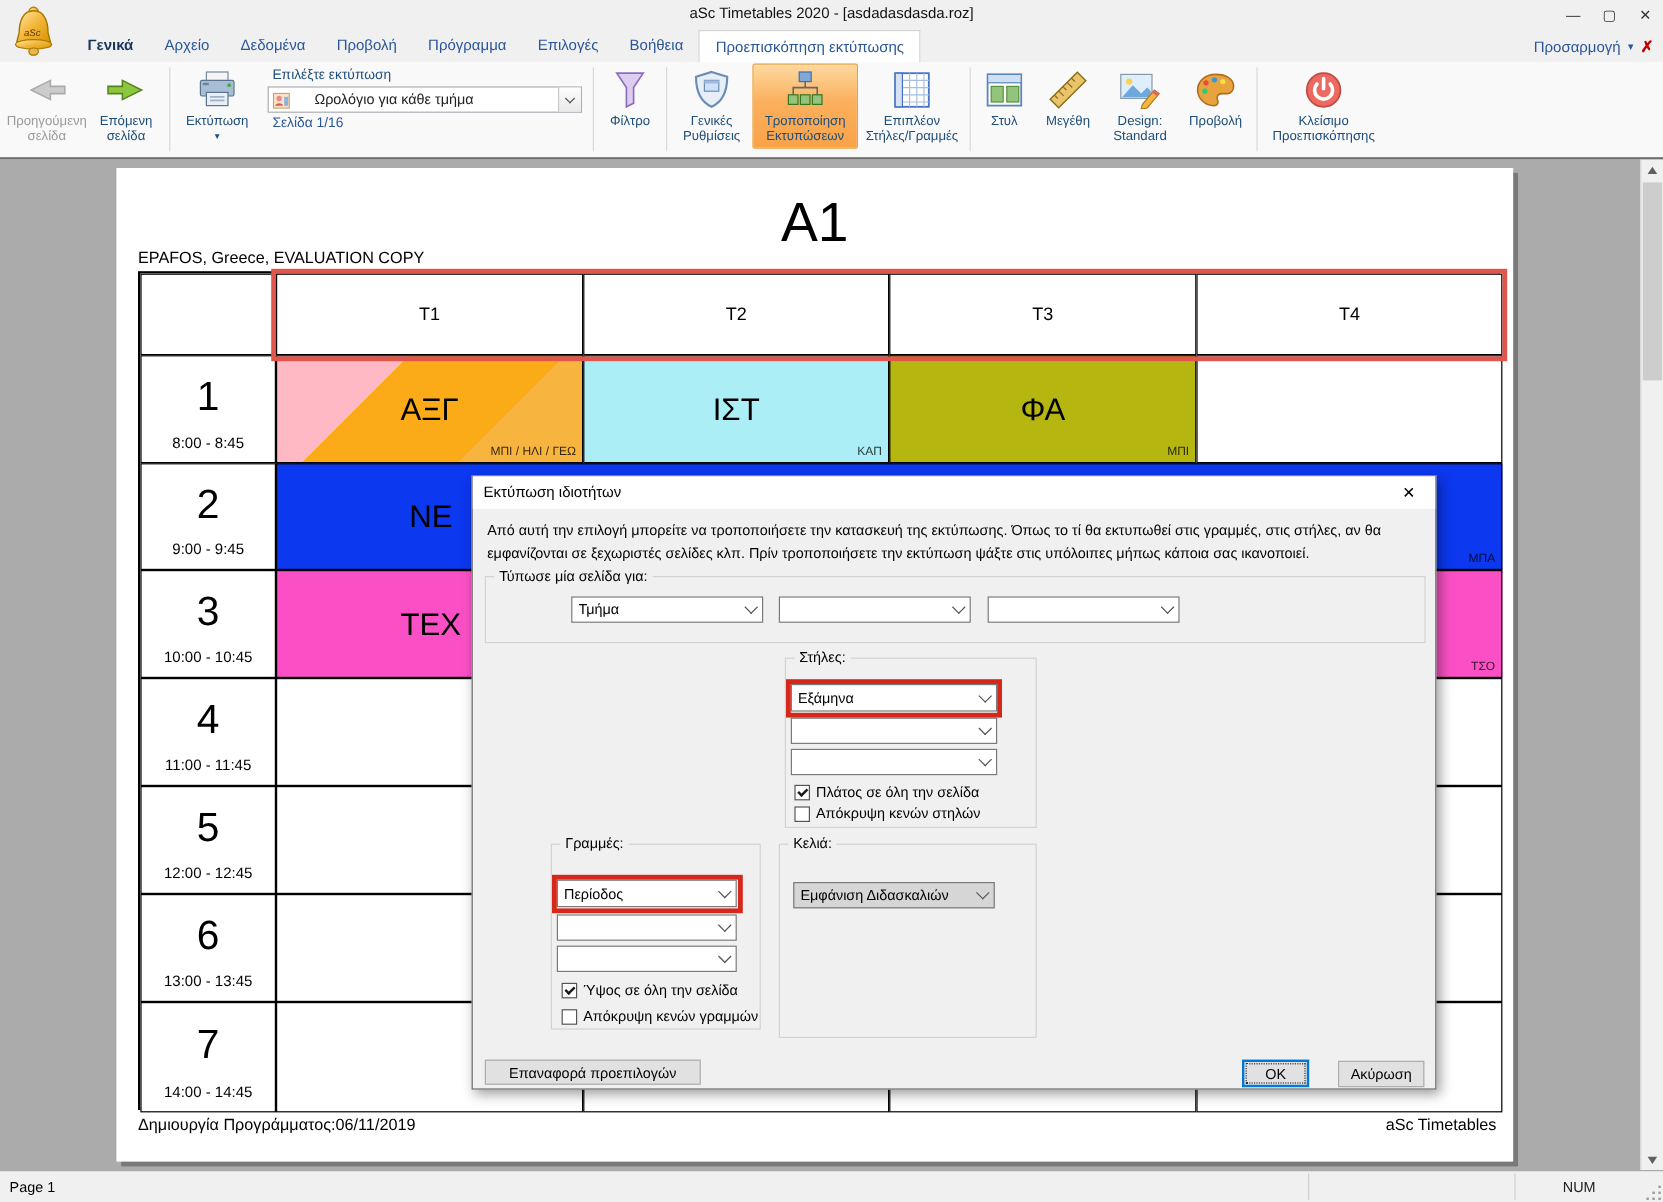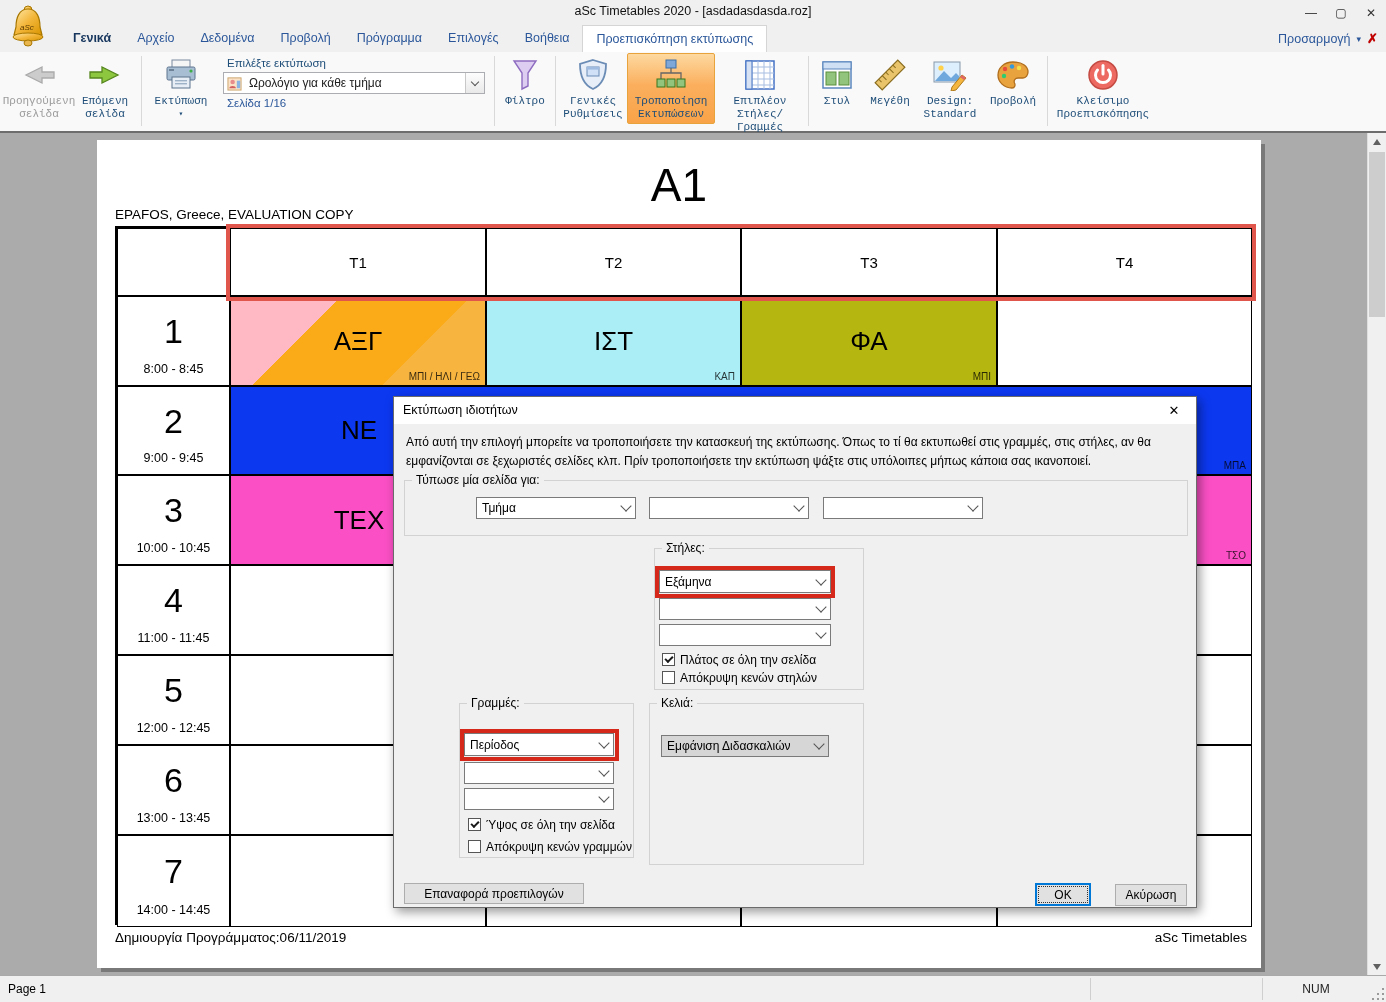--- a/index.html
+++ b/index.html
@@ -24,30 +24,30 @@
   .customize{font-size:12.5px;color:#2b579a;}
   .customize-arrow{font-size:9px;color:#2b579a;}
   .menu-close-x{font-size:13px;font-weight:bold;color:#c00000;}
 
   
   .ribbon{position:absolute;left:0;top:52px;width:1386px;height:81px;background:#f9f9f9;
           border-bottom:2px solid #6d6d6d;box-sizing:border-box;display:flex;align-items:flex-start;}
   .rsep{width:1px;background:#d9d9d9;height:70px;margin:4px 3px 0 3px;flex:0 0 1px;}
   .rbtn{display:flex;flex-direction:column;align-items:center;justify-content:flex-start;
         font-size:11px;color:#1f4e79;text-align:center;line-height:1.18;padding:3px 3px 2px 3px;
-        border:1px solid transparent;border-radius:2px;margin-top:1px;font-family:Liberation Mono, monospace;}
+        border:1px solid transparent;border-radius:2px;margin-top:1px;}
   .rbtn .ricon{height:36px;display:flex;align-items:center;justify-content:center;margin-bottom:2px;}
   .rbtn.disabled{color:#9b9b9b;}
   .rbtn.active-tool{background:linear-gradient(#fdd9a0,#fbaf5d 45%,#f9a348);border:1px solid #e8a33d;}
   .rbtn .drop-arrow{font-size:8px;color:#1f4e79;margin-top:1px;}
   .print-col{display:flex;flex-direction:column;padding:4px 6px 0 6px;}
   .print-col .plabel{font-size:11.5px;color:#1f4e79;margin:1px 0 3px 4px;}
   .ribbon-combo{width:262px;height:22px;background:#fff;border:1px solid #abadb3;display:flex;
                 align-items:center;box-sizing:border-box;}
-  .ribbon-combo .ctext{flex:1;font-size:12px;color:#222;padding-left:7px;white-space:nowrap;overflow:hidden;}
+  .ribbon-combo .ctext{flex:1;font-size:12px;color:#222;padding-left:20px;white-space:nowrap;overflow:hidden;}
   .ribbon-combo .cbtn{width:18px;height:100%;border-left:1px solid #c8c8c8;
                       background:linear-gradient(#fdfdfd,#e9e9e9);display:flex;align-items:center;justify-content:center;}
   .page-ind{font-size:11.5px;color:#2b579a;margin:3px 0 0 4px;}
   .chev{width:7px;height:7px;border-right:1.6px solid #555;border-bottom:1.6px solid #555;
         transform:rotate(45deg);margin-top:-4px;display:inline-block;}
 
   
   .main{position:absolute;left:0;top:133px;width:1386px;height:842px;background:#ababab;}
   .page{position:absolute;left:97px;top:7px;width:1164px;height:828px;background:#fff;
         box-shadow:4px 4px 0 rgba(80,80,80,.55);}
@@ -90,21 +90,21 @@
              justify-content:center;font-size:13px;color:#000;}
   .dlg-desc{position:absolute;left:12px;top:36px;width:766px;font-size:12px;color:#000;line-height:1.55;}
   .grp{position:absolute;border:1px solid #d2d2d2;box-sizing:border-box;}
   .grp .glabel{position:absolute;left:7px;top:-8px;background:#f0f0f0;padding:0 4px;font-size:12px;color:#000;}
   .combo{position:absolute;height:22px;background:#fff;border:1px solid #7a7a7a;box-sizing:border-box;
          display:flex;align-items:center;font-size:12px;color:#000;padding-left:5px;}
   .combo .cv{flex:1;white-space:nowrap;overflow:hidden;}
   .combo .chevwrap{width:18px;display:flex;align-items:center;justify-content:center;}
   .combo.gray{background:#d6d6d6;}
   .red-ring{position:absolute;border:4px solid #d5281b;box-sizing:border-box;pointer-events:none;z-index:2;}
-  .cbrow{position:absolute;display:flex;align-items:flex-start;gap:5px;font-size:12px;color:#000;}
+  .cbrow{position:absolute;display:flex;align-items:flex-end;gap:5px;font-size:12px;color:#000;}
   .cbox{width:13px;height:13px;border:1px solid #555;background:#fff;position:relative;box-sizing:border-box;flex:0 0 13px;}
   .cbox.checked::after{content:"";position:absolute;left:2px;top:2px;width:6px;height:3px;
          border-left:2px solid #1a1a1a;border-bottom:2px solid #1a1a1a;transform:rotate(-45deg);}
   .dbtn{position:absolute;background:#e1e1e1;border:1px solid #adadad;font-size:12px;color:#000;
         display:flex;align-items:center;justify-content:center;box-sizing:border-box;}
   .dbtn.ok{border:2px solid #0078d7;outline:1px dotted #333;outline-offset:-4px;background:#e5f1fb00;}
   .dbtn.ok{background:#e1e1e1;}
 
   
   .statusbar{position:absolute;left:0;top:975px;width:1386px;height:27px;background:#f0f0f0;

